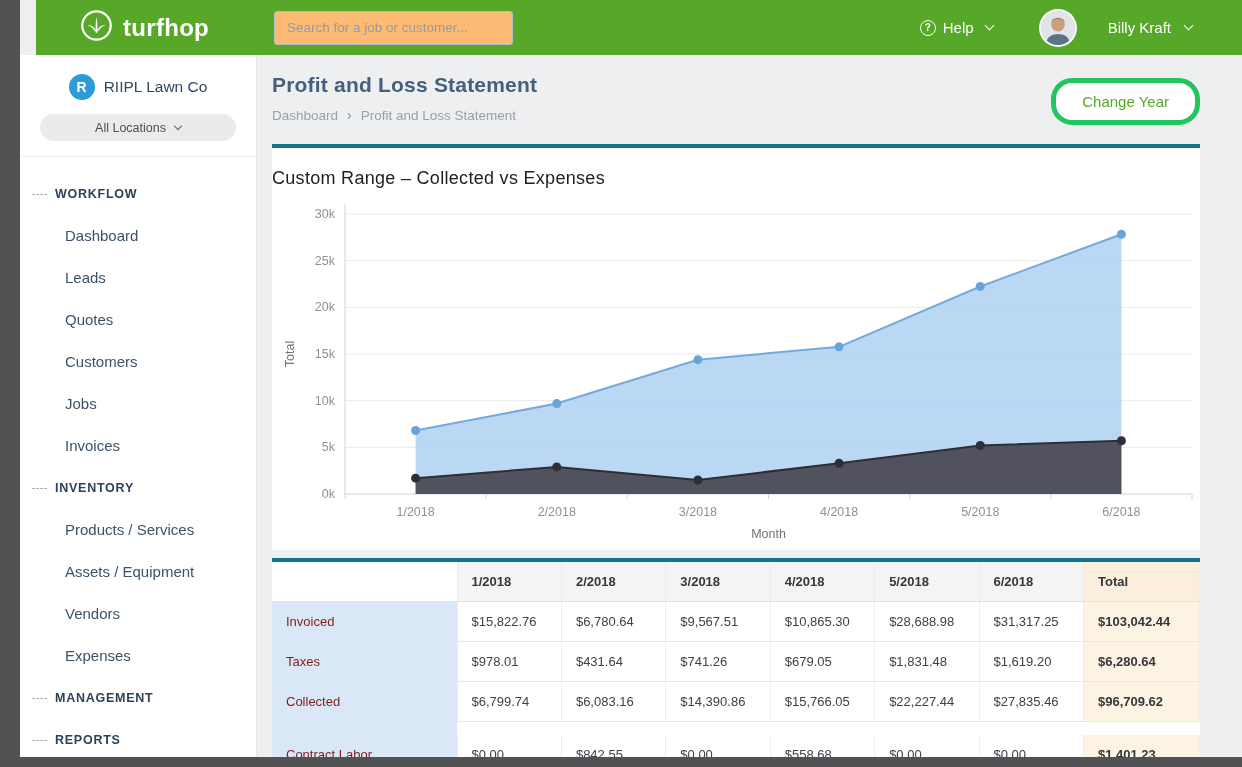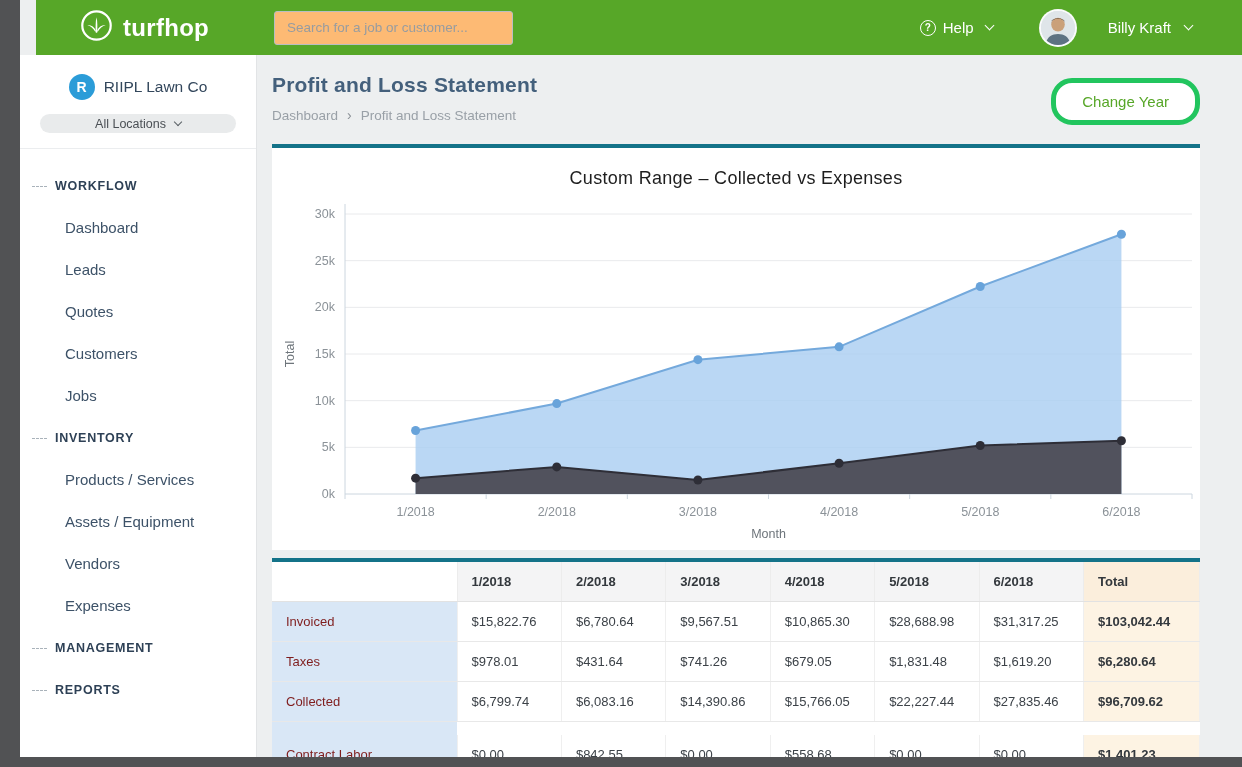--- a/index.html
+++ b/index.html
@@ -20,39 +20,39 @@
   .chev-dark{border-color:#5a6066;}
   .avatar{width:38px;height:38px;border-radius:50%;border:2px solid rgba(255,255,255,.85);overflow:hidden;background:#dfe5e9;cursor:pointer;flex-shrink:0;}
   .user{display:flex;align-items:center;gap:9px;font-size:15px;cursor:pointer;margin-left:31px;}
 
   
   .sidebar{position:absolute;left:0;top:55px;bottom:0;width:237px;background:#fff;border-right:1px solid #e2e4e6;overflow:hidden;}
   .sidebar-head{padding-bottom:15px;border-bottom:1px solid #ebedef;}
   .company{display:flex;align-items:center;justify-content:center;gap:9px;padding:19px 0 12px;cursor:pointer;}
   .r-badge{width:26px;height:26px;border-radius:50%;background:#2b9cd8;color:#fff;font-weight:700;font-size:14px;display:flex;align-items:center;justify-content:center;}
   .company-name{font-size:15.5px;color:#33475c;}
-  .locations{margin:2px 20px 0;height:19px;background:#e9ebec;border-radius:15px;display:flex;align-items:center;justify-content:center;gap:4px;font-size:12.5px;color:#4a4f54;cursor:pointer;}
+  .locations{margin:2px 20px 0;height:27px;background:#e9ebec;border-radius:15px;display:flex;align-items:center;justify-content:center;gap:4px;font-size:12.5px;color:#4a4f54;cursor:pointer;}
   .locations .chev{width:6px;height:6px;margin-top:-3px;}
   .nav{padding-top:16px;}
   .nav-section{display:flex;align-items:center;height:42px;padding-left:12px;color:#2e4156;font-size:12.5px;font-weight:700;letter-spacing:.06em;cursor:pointer;}
   .tree-dash{width:15px;border-top:1px dashed #a9b2ba;margin-right:8px;}
   .nav-item{height:42px;line-height:42px;padding-left:45px;font-size:15px;color:#3d5268;cursor:pointer;white-space:nowrap;}
 
   
   .main{position:absolute;left:237px;top:55px;right:0;bottom:0;background:#edeff0;overflow:hidden;padding:18px 42px 0 15px;}
   .page-head{display:flex;align-items:flex-start;justify-content:space-between;}
   .page-title{font-size:21px;font-weight:700;color:#44607c;letter-spacing:.2px;}
   .breadcrumb{margin-top:10px;font-size:13.5px;color:#99a0a7;display:flex;align-items:center;gap:9px;}
   .breadcrumb .crumb-link{cursor:pointer;}
   .breadcrumb .sep{color:#8b9197;font-size:14px;}
   .change-year{margin-top:5px;background:#fff;border:5px solid #22c55e;color:#57a728;font-size:15px;padding:10px 26px;border-radius:21px;cursor:pointer;font-family:inherit;}
 
   .card{background:#fff;border-top:4px solid #147389;}
   .chart-card{margin-top:19px;padding-bottom:4px;}
-  .chart-title{text-align:center;padding-top:20px;font-size:18px;color:#1e1e1e;letter-spacing:.3px;height:46px;}
+  .chart-title{text-align:left;padding-top:20px;font-size:18px;color:#1e1e1e;letter-spacing:.3px;height:46px;}
   #chart-svg{display:block;}
   .ytick,.xtick{fill:#8b9298;font-size:12.5px;font-family:"Liberation Sans",sans-serif;}
   .axis-label{fill:#6e757b;font-size:12.5px;font-family:"Liberation Sans",sans-serif;}
 
   .table-card{margin-top:8px;}
   table{width:100%;border-collapse:collapse;table-layout:fixed;font-size:13px;color:#3c4248;}
   thead th{background:#f4f4f5;font-weight:700;text-align:left;padding:12px 14px;border-bottom:1px solid #e2e2e2;border-right:1px solid #ececec;color:#33383d;}
   thead th.label-col{background:#fff;}
   thead th.total-col{background:#fbeedc;}
   tbody td{background:#fff;padding:12px 14px;border-bottom:1px solid #e8e8e8;border-right:1px solid #efefef;}
@@ -114,20 +114,21 @@
     <nav class="nav">
         <div class="nav-section">
           <span class="tree-dash"></span>
           <span>WORKFLOW</span>
         </div>
         <div class="nav-item">Dashboard</div>
         <div class="nav-item">Leads</div>
         <div class="nav-item">Quotes</div>
         <div class="nav-item">Customers</div>
         <div class="nav-item">Jobs</div>
+        <div class="nav-item">Invoices</div>
         <div class="nav-section">
           <span class="tree-dash"></span>
           <span>INVENTORY</span>
         </div>
         <div class="nav-item">Products / Services</div>
         <div class="nav-item">Assets / Equipment</div>
         <div class="nav-item">Vendors</div>
         <div class="nav-item">Expenses</div>
         <div class="nav-section">
           <span class="tree-dash"></span>

